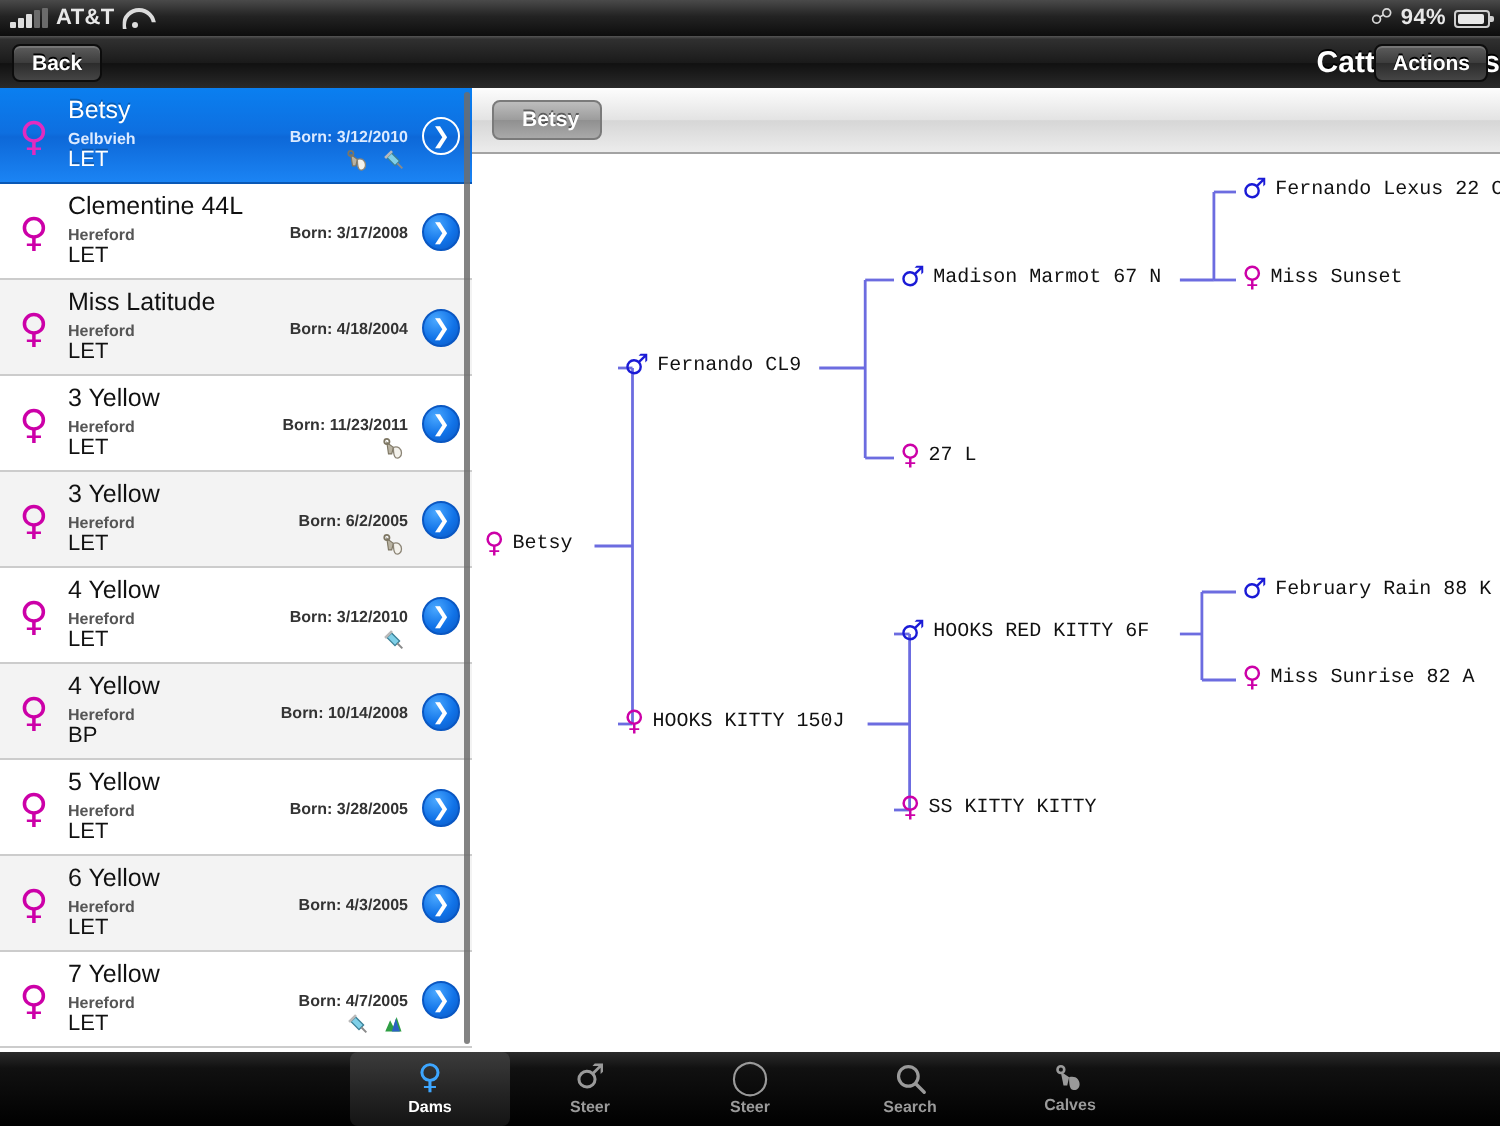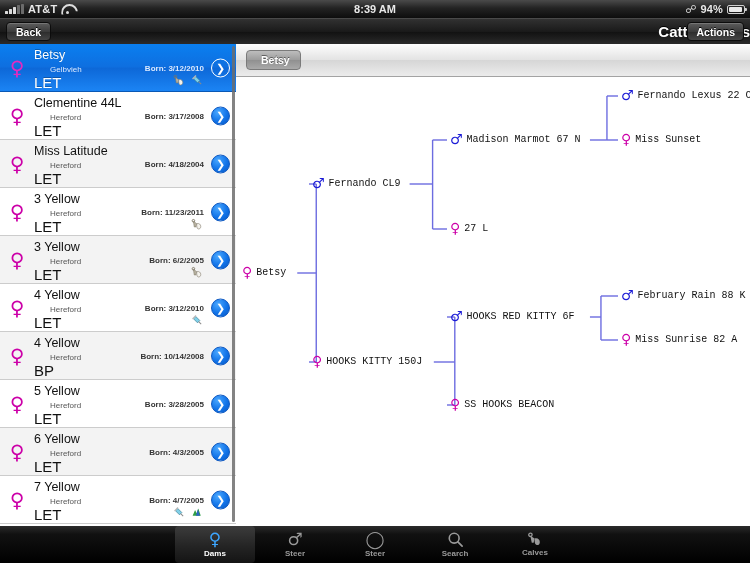--- a/index.html
+++ b/index.html
@@ -75,22 +75,22 @@
   .row.white{background:#ffffff;}
   .row.sel{
     background:linear-gradient(180deg,#0a7ff0 0%,#0e6fe0 48%,#0d68d8 52%,#1b84f4 100%);
     border-bottom:1px solid #0a58b5;
   }
   .gicon{width:34px;flex:0 0 34px;text-align:center;font-size:20px;line-height:1;
          color:#cc00a8;font-weight:bold;font-family:"DejaVu Sans",sans-serif;}
   .row.sel .gicon{color:#e22bc0;}
   .rbody{flex:1;position:relative;height:100%;}
   .r-name{position:absolute;left:0;top:4px;font-size:12.5px;color:#111;}
-  .r-breed{position:absolute;left:16px;top:21px;font-size:8px;color:#555;font-weight:normal;}
-  .r-let{position:absolute;left:0;top:30px;font-size:15px;color:#111;}
+  .r-breed{position:absolute;left:0;top:21px;font-size:8px;color:#555;font-weight:bold;}
+  .r-let{position:absolute;left:0;top:30px;font-size:11px;color:#111;}
   .r-born{position:absolute;right:32px;top:20px;font-size:8px;color:#333;font-weight:bold;white-space:nowrap;}
   .row.sel .r-name,.row.sel .r-let{color:#fff;text-shadow:0 -1px 0 rgba(0,0,0,.25);}
   .row.sel .r-breed,.row.sel .r-born{color:#dbeaff;}
   .r-marks{position:absolute;right:32px;top:30px;display:flex;gap:5px;align-items:center;}
   .mk{width:13px;height:13px;display:block;}
   .chev{
     position:absolute;right:6px;top:50%;transform:translateY(-50%);
     width:19px;height:19px;border-radius:50%;
     background:radial-gradient(circle at 35% 28%,#4aa8ff 0%,#1173e8 55%,#0a57c2 100%);
     border:1px solid #0a57c2;color:#fff;font-size:11px;font-weight:bold;
@@ -164,21 +164,20 @@
       <span class="bars">
           <i></i>
           <i></i>
           <i></i>
           <i></i>
           <i></i>
         </span>
       <span class="carrier">AT&amp;T</span>
       <span class="wifi"></span>
     </div>
-    <div class="sb-center">8:39 AM</div>
     <div class="sb-right">
       <span class="bt">☍</span>
       <span class="carrier">94%</span>
       <span class="batt">
           <span></span>
         </span>
     </div>
   </div>
 
   <div class="navbar">
@@ -409,21 +408,21 @@
           <div class="node" style="left: 214px; top: 145px;">
             <span class="sym f">♀</span>
             <span class="lbl">27 L</span>
           </div>
           <div class="node" style="left: 214px; top: 233px;">
             <span class="sym m">♂</span>
             <span class="lbl">HOOKS RED KITTY 6F</span>
           </div>
           <div class="node" style="left: 214px; top: 321px;">
             <span class="sym f">♀</span>
-            <span class="lbl">SS HOOKS BEACON</span>
+            <span class="lbl">SS KITTY KITTY</span>
           </div>
           <div class="node" style="left: 385px; top: 12px;">
             <span class="sym m">♂</span>
             <span class="lbl">Fernando Lexus 22 C</span>
           </div>
           <div class="node" style="left: 385px; top: 56px;">
             <span class="sym f">♀</span>
             <span class="lbl">Miss Sunset</span>
           </div>
           <div class="node" style="left: 385px; top: 212px;">

